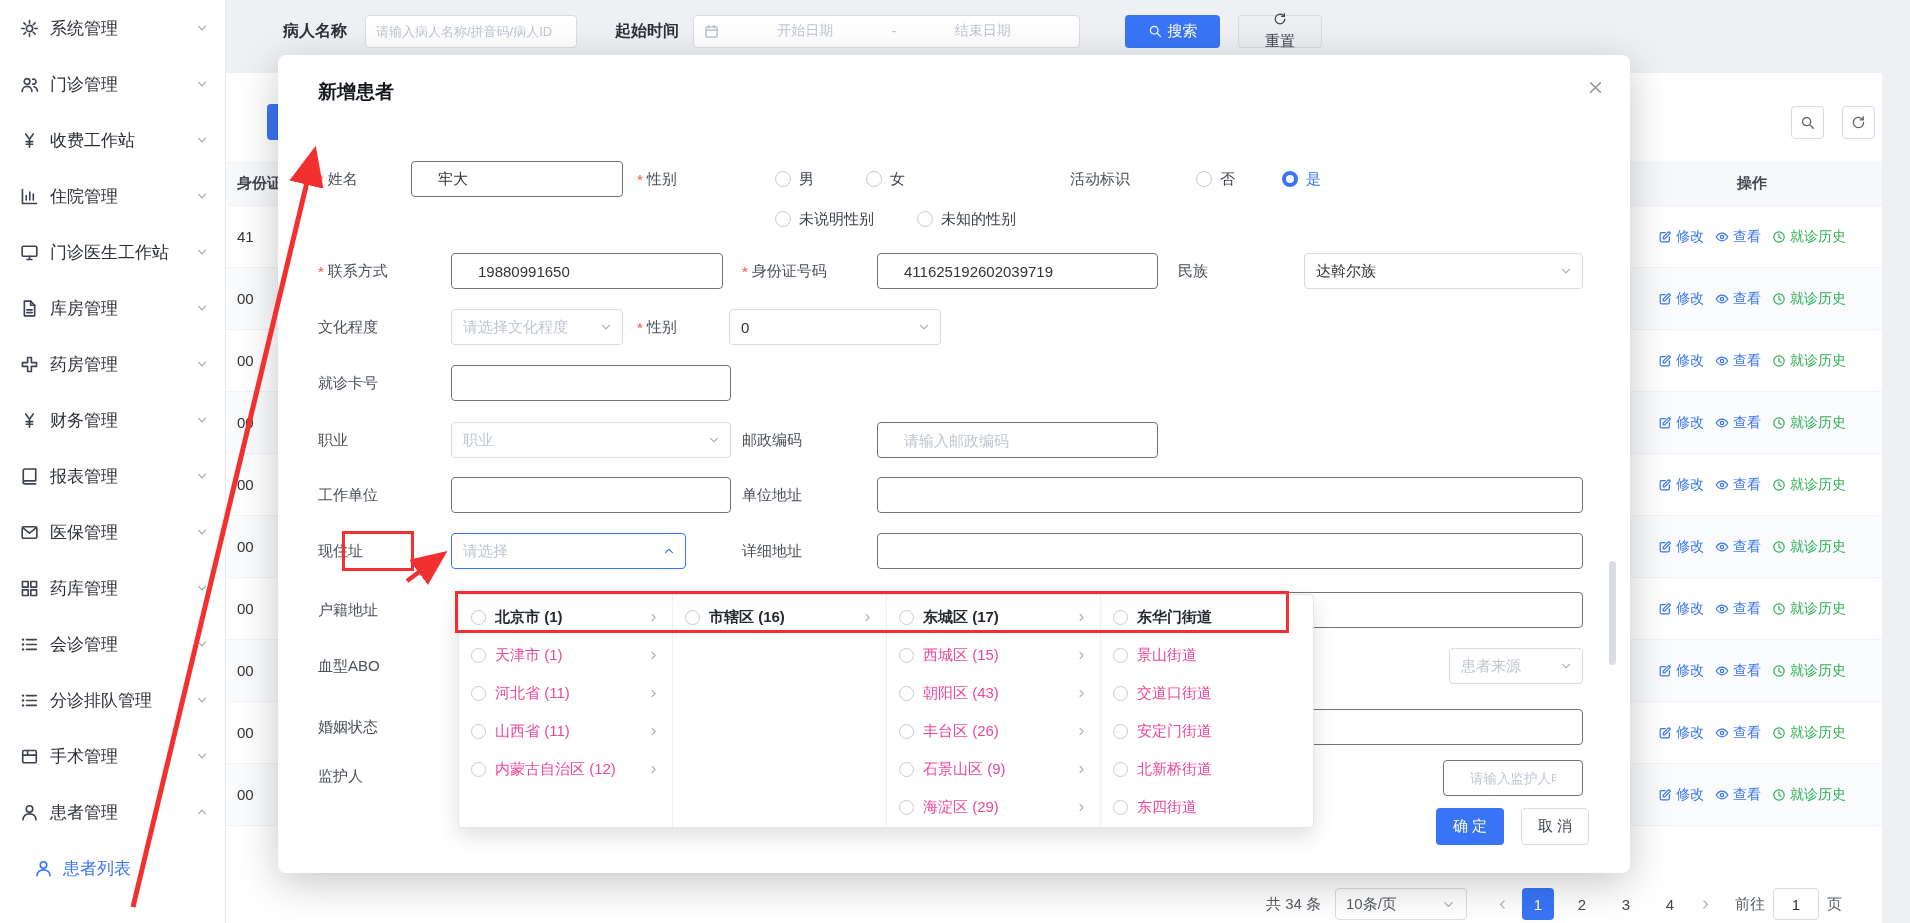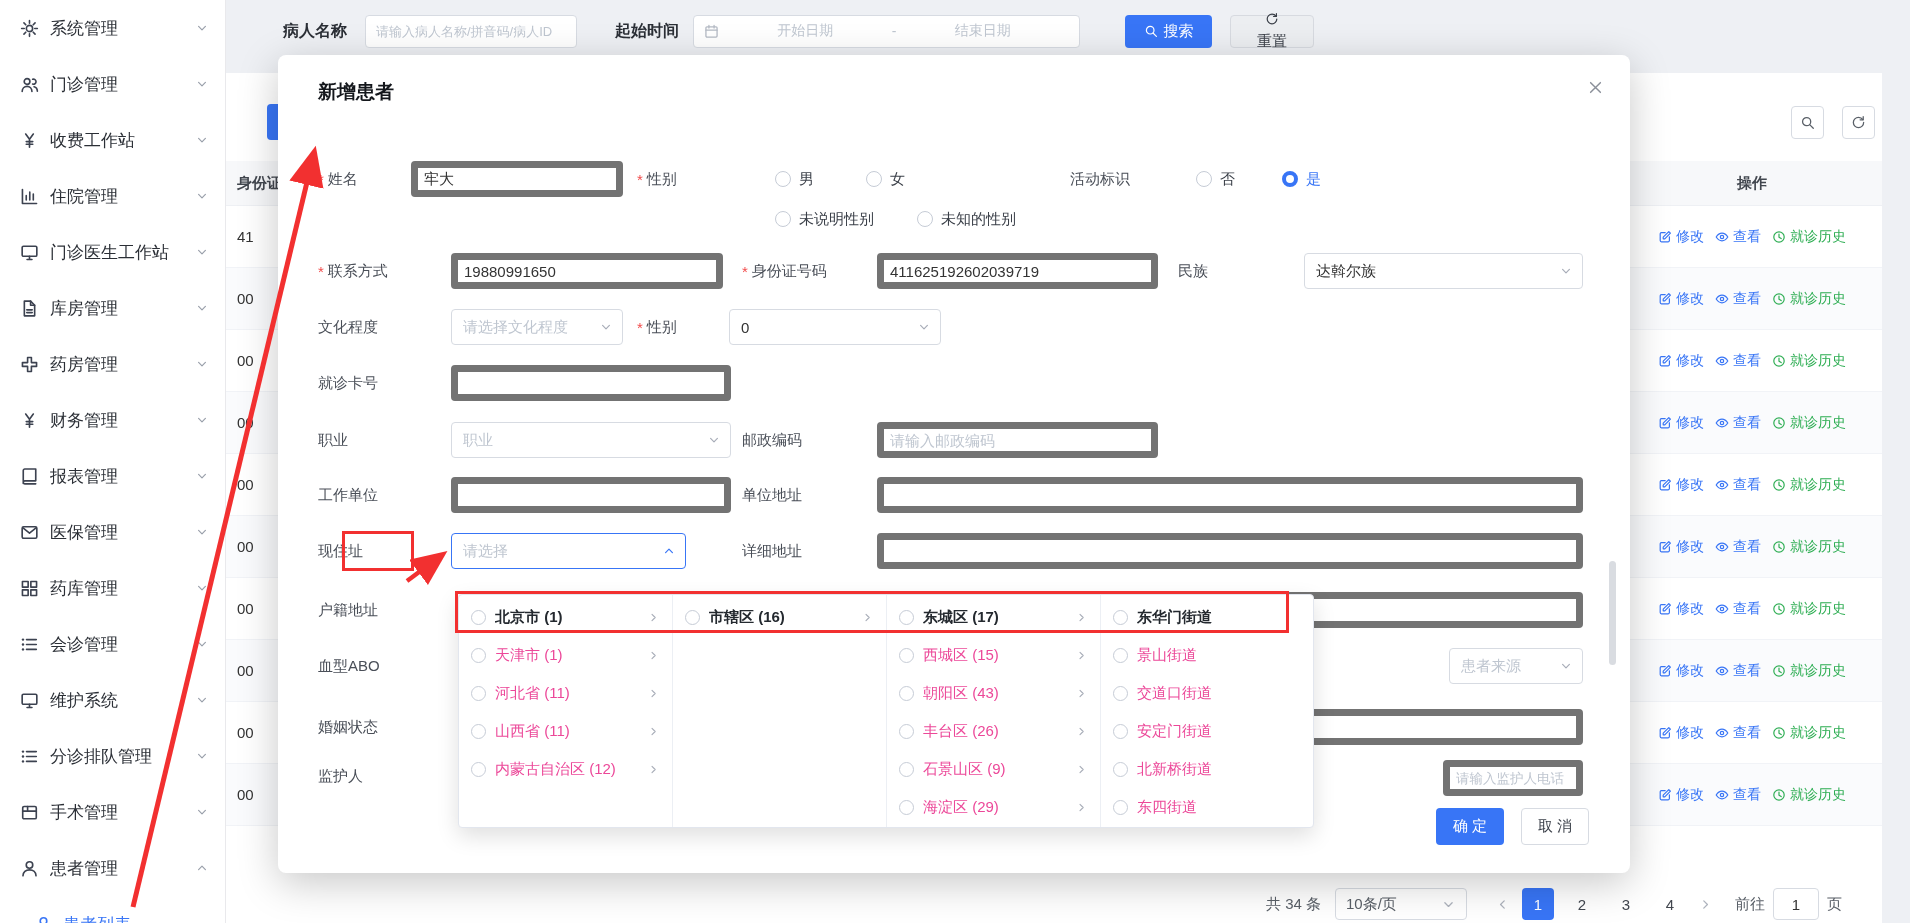--- a/index.html
+++ b/index.html
@@ -16,21 +16,21 @@
 
 
 .searchbar{position:absolute;left:226px;top:0;right:28px;height:62px;display:flex;align-items:center;z-index:1;}
 .sb-label{font-size:16px;font-weight:bold;color:#2b2f36;white-space:nowrap;}
 .sb-input{width:212px;height:33px;border:1px solid #d7dbe2;border-radius:4px;background:#fff;padding:0 10px;font-size:13px;color:#333;outline:none;margin-left:18px;}
 .sb-input::placeholder{color:#bfc6d0;}
 .datebox{margin-left:14px;width:387px;height:33px;border:1px solid #d7dbe2;border-radius:4px;background:#fff;display:flex;align-items:center;padding:0 10px;font-size:14px;color:#bfc6d0;}
 .datebox .dph{flex:1;text-align:center;}
 .cal-ic{display:flex;color:#b4bac4;font-size:15px;}
 .btn{height:33px;border-radius:4px;display:flex;align-items:center;justify-content:center;gap:6px;font-size:15px;cursor:pointer;border:none;}
-.btn-search{margin-left:45px;width:87px;background:#3875f6;color:#fff;}
+.btn-search{margin-left:45px;width:95px;background:#3875f6;color:#fff;}
 .btn-reset{margin-left:18px;width:84px;background:#eceef1;border:1px solid #d7dae0;color:#3a3f48;flex-direction:column;}
 .b-ic{display:flex;font-size:14px;}
 
 
 .card{position:absolute;left:226px;top:73px;width:1656px;height:850px;background:#fff;z-index:1;}
 .add-btn{position:absolute;left:41px;top:31px;width:88px;height:36px;background:#3875f6;color:#fff;border-radius:4px;font-size:18px;display:flex;align-items:center;padding-left:12px;cursor:pointer;}
 .tool-icon{position:absolute;top:33px;width:33px;height:33px;border:1px solid #d7dbe2;border-radius:4px;display:flex;align-items:center;justify-content:center;color:#5a6068;font-size:15px;background:#fff;cursor:pointer;}
 .thead{position:absolute;left:0;top:88px;width:100%;height:45px;background:#f7f8fa;border-bottom:1px solid #eef0f4;display:flex;align-items:center;font-weight:bold;font-size:15px;color:#42474f;}
 .th-id{padding-left:11px;white-space:nowrap;}
 .th-actions{position:absolute;right:30px;width:200px;text-align:center;}
@@ -53,21 +53,21 @@
 .page.active{background:#3875f6;color:#fff;}
 .goto{margin-left:22px;}
 .goto-input{width:46px;height:32px;border:1px solid #d7dbe2;border-radius:4px;text-align:center;font-size:15px;color:#333;margin:0 8px;outline:none;}
 
 
 .modal{position:absolute;left:278px;top:55px;width:1352px;height:818px;background:#fff;border-radius:8px;box-shadow:0 10px 40px rgba(0,0,0,.22);z-index:10;}
 .modal-title{position:absolute;left:40px;top:24px;font-size:19px;font-weight:bold;color:#14171c;}
 .modal-close{position:absolute;right:26px;top:24px;font-size:17px;color:#8a8f99;cursor:pointer;display:flex;}
 .f-label{position:absolute;height:36px;display:flex;align-items:center;font-size:15px;color:#4a4f58;white-space:nowrap;}
 .star{color:#f24b4b;margin-right:4px;}
-.f-input{position:absolute;height:36px;border:7px solid #737373;border-radius:4px;padding:0 6px;font-size:15px;color:#333;outline:none;background:#fff;}
+.f-input{position:absolute;height:36px;border:1px solid #737373;border-radius:4px;padding:0 26px;font-size:15px;color:#333;outline:none;background:#fff;}
 .f-input::placeholder{color:#bfc6d0;}
 .f-select{position:absolute;height:36px;border:1px solid #d7dbe2;border-radius:4px;padding:0 9px 0 11px;font-size:15px;display:flex;align-items:center;justify-content:space-between;background:#fff;cursor:pointer;color:#333;}
 .f-select .ph{color:#bfc6d0;}
 .f-select .arr{color:#a8adb8;font-size:14px;display:flex;}
 .f-select.focus{border-color:#3875f6;}
 .f-select.focus .arr{color:#3875f6;}
 .radio-item{position:absolute;height:36px;display:flex;align-items:center;gap:8px;font-size:15px;color:#3a3f48;cursor:pointer;white-space:nowrap;}
 .radio{width:16px;height:16px;border-radius:50%;border:1px solid #c6ccd6;background:#fff;flex:none;}
 .radio.on{border:4.5px solid #3875f6;}
 .radio-item.on{color:#3875f6;}
@@ -584,34 +584,20 @@
           <span class="s-label">会诊管理</span>
           <span class="s-chev">
             <svg viewBox="0 0 14 14" width="1em" height="1em" fill="none" stroke="currentColor" stroke-width="1.2" stroke-linecap="round" stroke-linejoin="round">
               <path d="M3.6 5.4L7 8.8l3.4-3.4"></path>
             </svg>
           </span>
         </div>
         <div class="side-item">
           <span class="s-icon">
             <svg viewBox="0 0 14 14" width="1em" height="1em" fill="none" stroke="currentColor" stroke-width="1.2" stroke-linecap="round" stroke-linejoin="round">
-              <rect x="1.6" y="2.4" width="10.8" height="7.4" rx="1"></rect>
-              <path d="M5.2 12.2h3.6M7 9.8v2.4"></path>
-            </svg>
-          </span>
-          <span class="s-label">维护系统</span>
-          <span class="s-chev">
-            <svg viewBox="0 0 14 14" width="1em" height="1em" fill="none" stroke="currentColor" stroke-width="1.2" stroke-linecap="round" stroke-linejoin="round">
-              <path d="M3.6 5.4L7 8.8l3.4-3.4"></path>
-            </svg>
-          </span>
-        </div>
-        <div class="side-item">
-          <span class="s-icon">
-            <svg viewBox="0 0 14 14" width="1em" height="1em" fill="none" stroke="currentColor" stroke-width="1.2" stroke-linecap="round" stroke-linejoin="round">
               <path d="M4.8 3.4H12M4.8 7H12M4.8 10.6H12"></path>
               <circle cx="2.2" cy="3.4" r=".9" fill="currentColor" stroke="none"></circle>
               <circle cx="2.2" cy="7" r=".9" fill="currentColor" stroke="none"></circle>
               <circle cx="2.2" cy="10.6" r=".9" fill="currentColor" stroke="none"></circle>
             </svg>
           </span>
           <span class="s-label">分诊排队管理</span>
           <span class="s-chev">
             <svg viewBox="0 0 14 14" width="1em" height="1em" fill="none" stroke="currentColor" stroke-width="1.2" stroke-linecap="round" stroke-linejoin="round">
               <path d="M3.6 5.4L7 8.8l3.4-3.4"></path>

